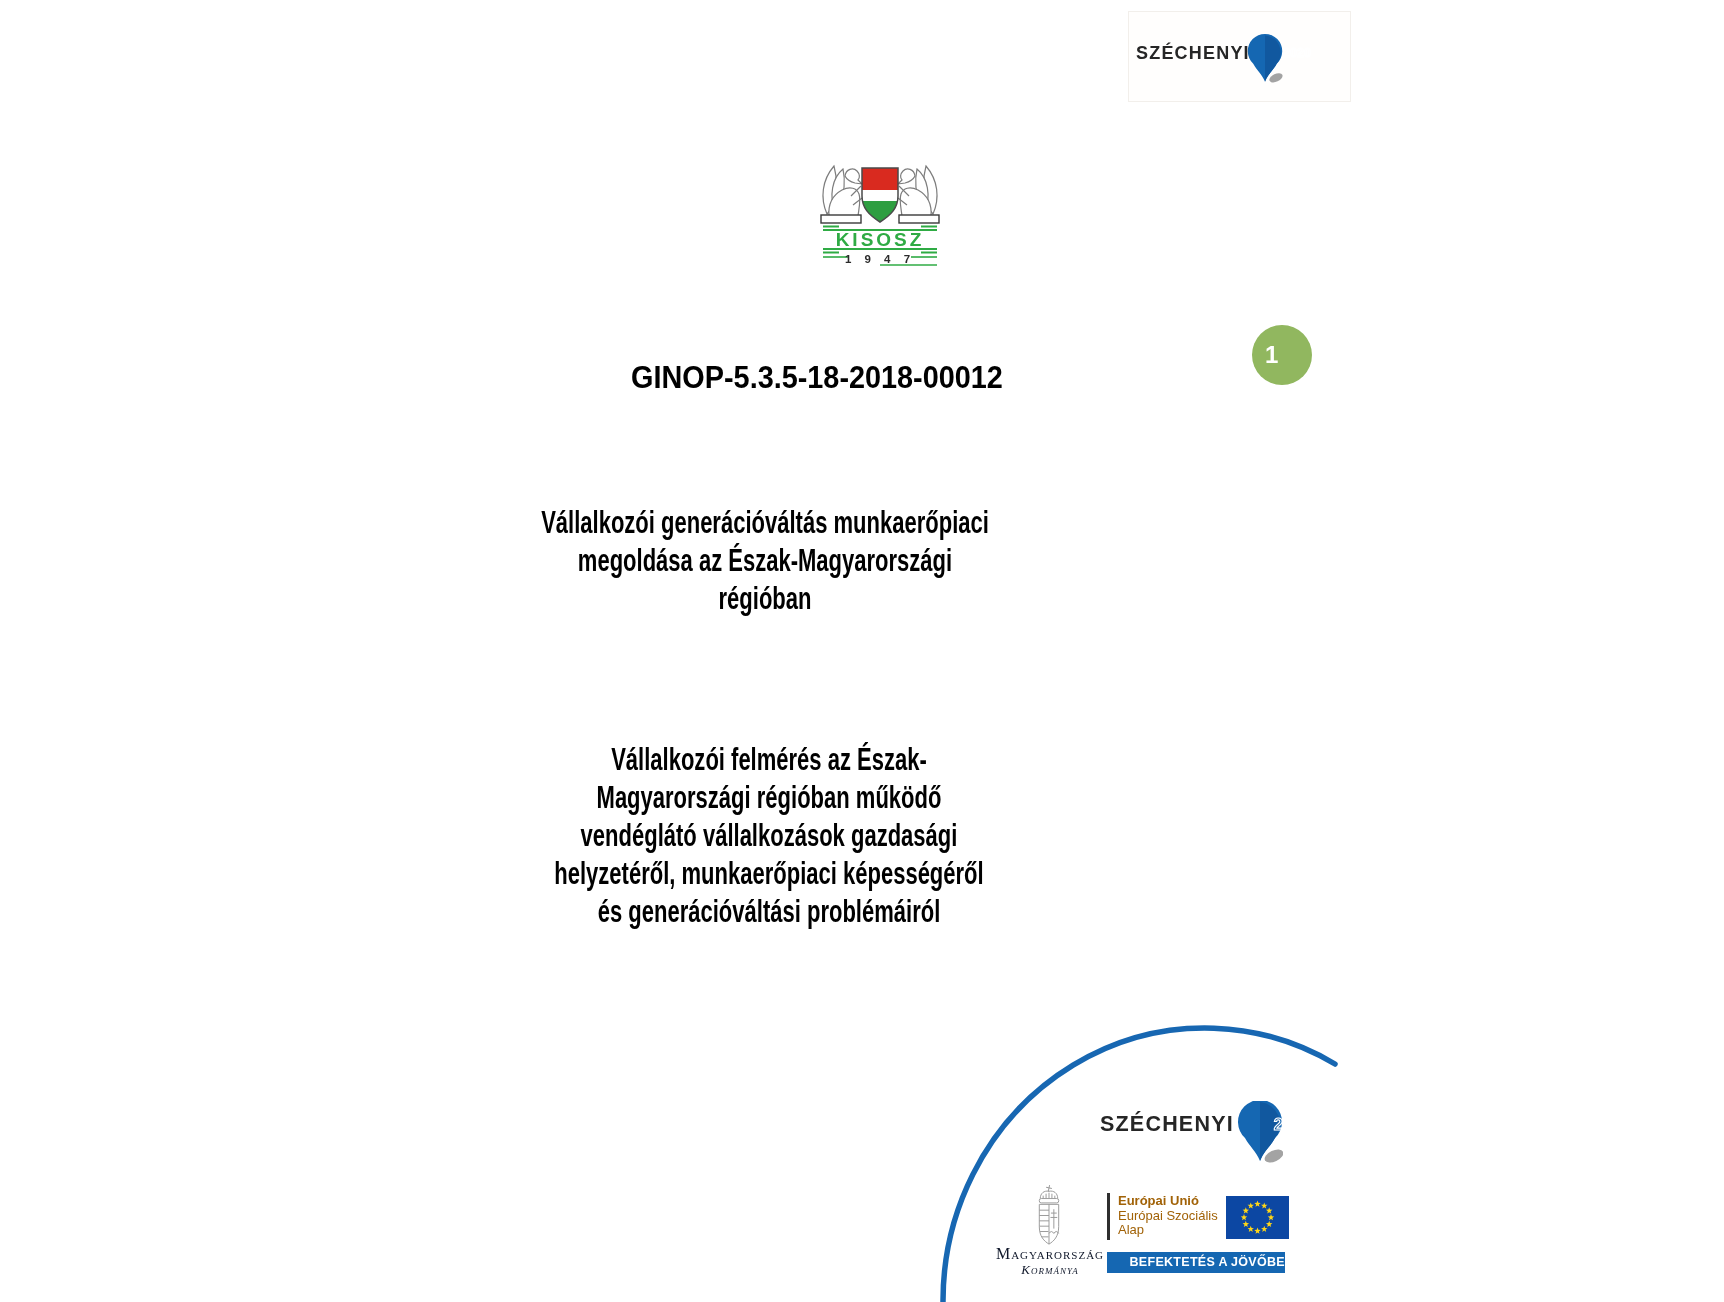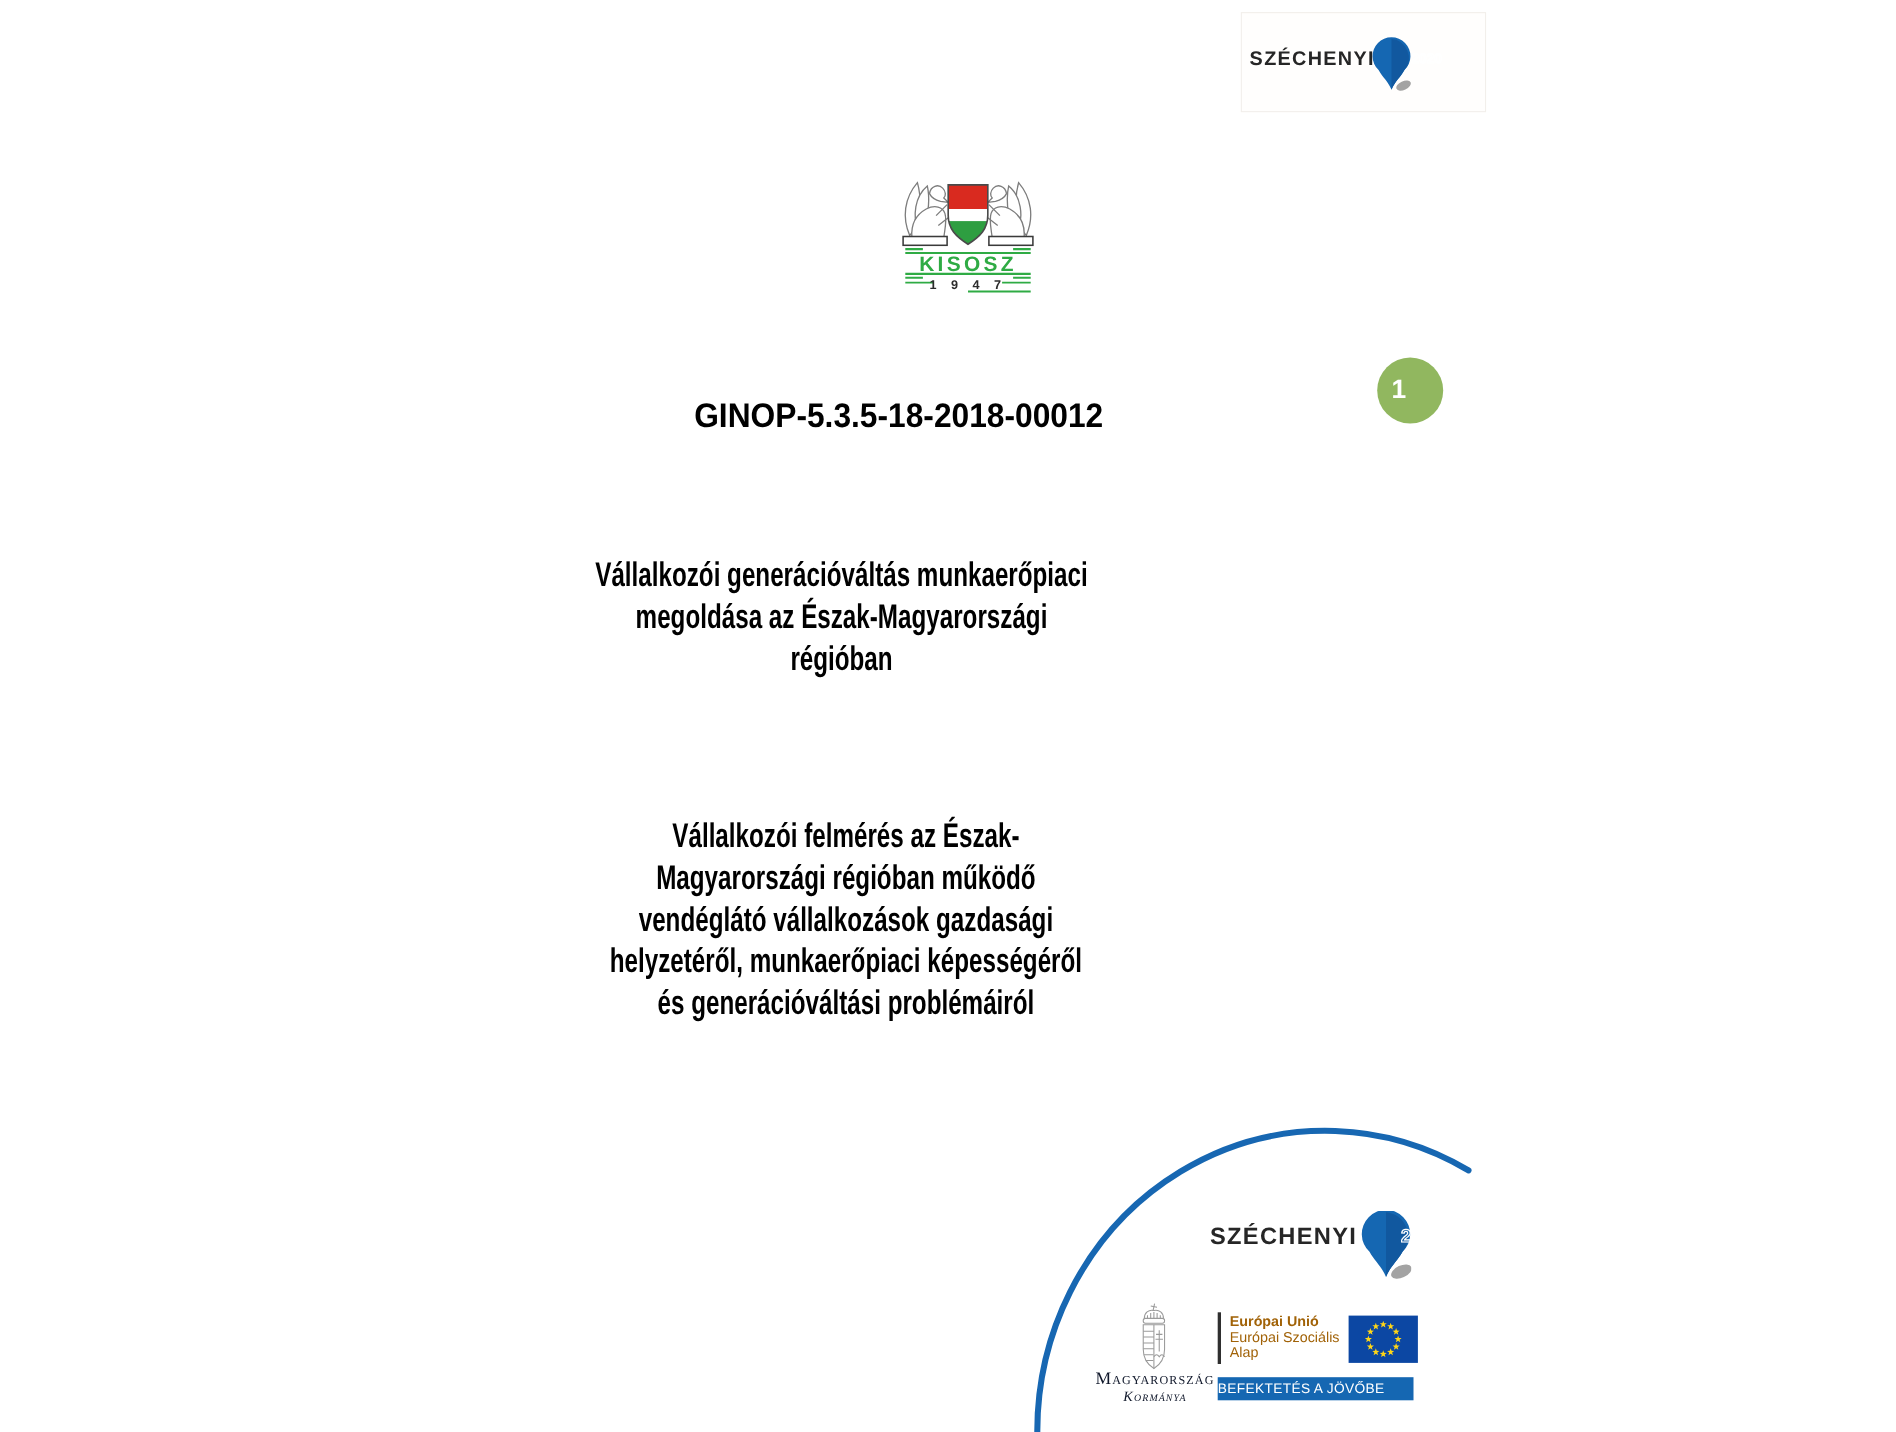--- a/index.html
+++ b/index.html
@@ -56,22 +56,22 @@
   .gov-name .l2{font-size:13px;letter-spacing:1px;line-height:15px;font-style:italic;}
 
   .eu-divider{position:absolute;left:1092px;top:1193px;width:3px;height:47px;background:#2f2f2f;}
   .eu-text{position:absolute;left:1103px;top:1194px;color:#a16207;white-space:nowrap;}
   .eu-text .l1{font-size:13px;font-weight:bold;line-height:14.5px;}
   .eu-text .l2,.eu-text .l3{font-size:13px;line-height:14.5px;}
   .eu-flag{position:absolute;left:1211px;top:1196px;width:63px;height:43px;background:#0c47a3;}
   .eu-flag svg{display:block;}
 
   .invest-banner{position:absolute;left:1092px;top:1252px;width:178px;height:21px;
-        background:#1567b2;color:#ffffff;font-size:12.5px;font-weight:normal;
-        letter-spacing:.3px;text-align:left;line-height:21px;white-space:nowrap;}
+        background:#1567b2;color:#ffffff;font-size:12.5px;font-weight:bold;
+        letter-spacing:.3px;text-align:right;line-height:21px;white-space:nowrap;}
 </style>
 </head>
 <body>
 
 <div class="page">
 
   <div class="top-logo-box">
     <div class="wordmark">SZÉCHENYI</div>
     <div class="pin-wrap top-pin">
       <svg width="36" height="56" viewBox="0 0 46 62">

